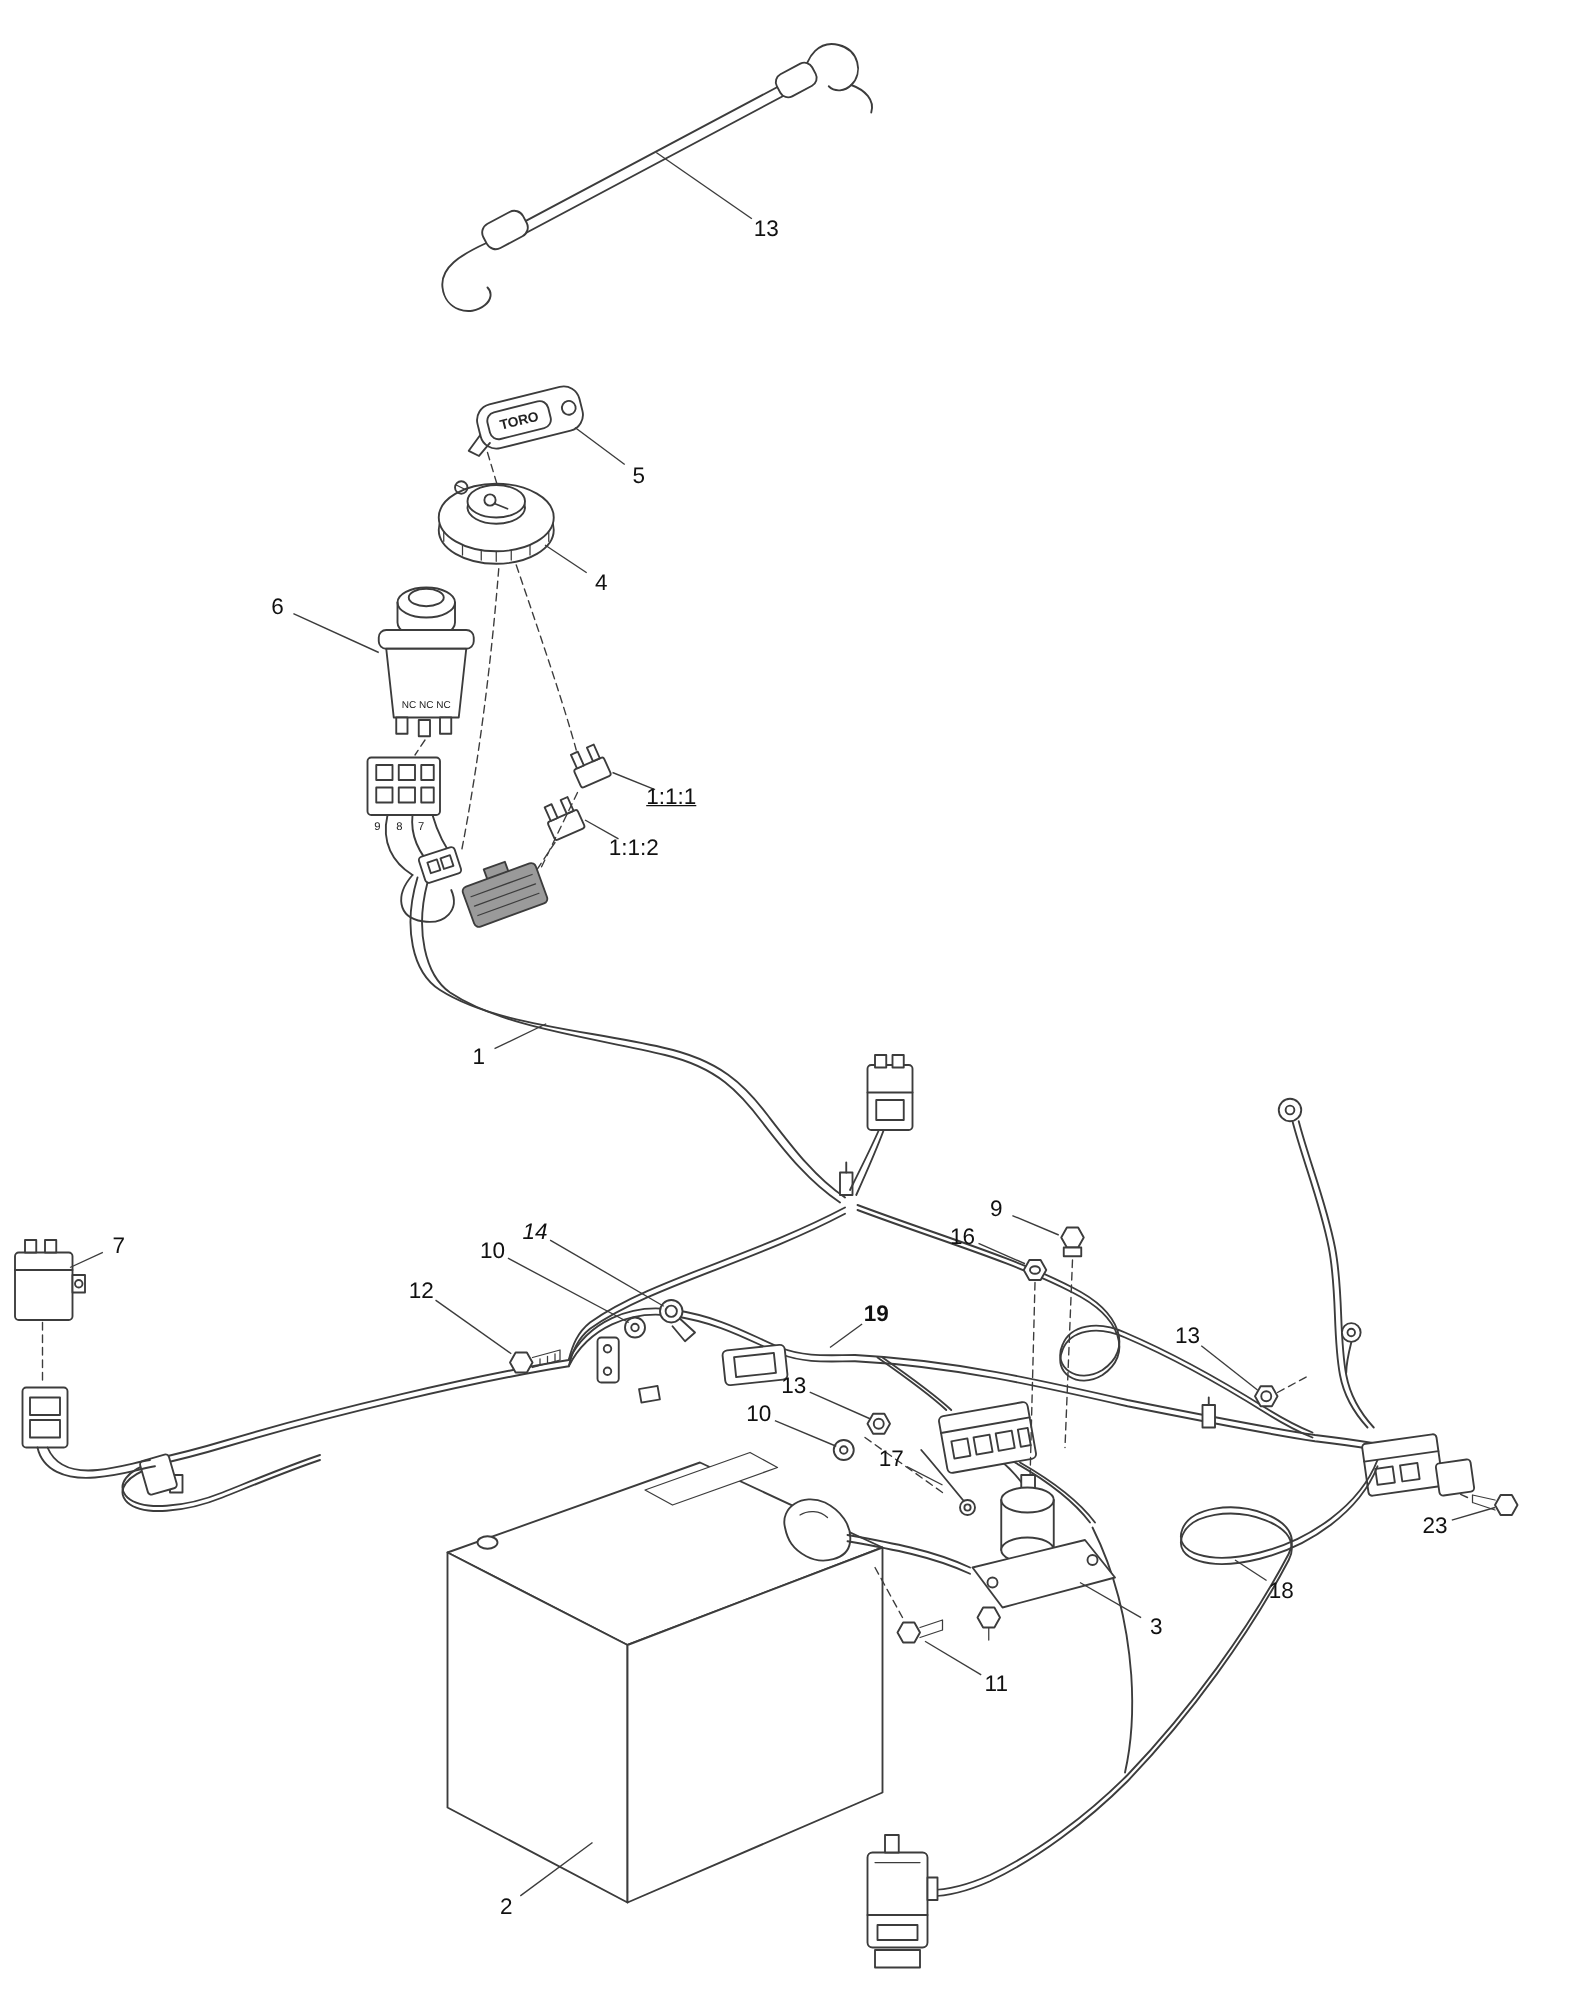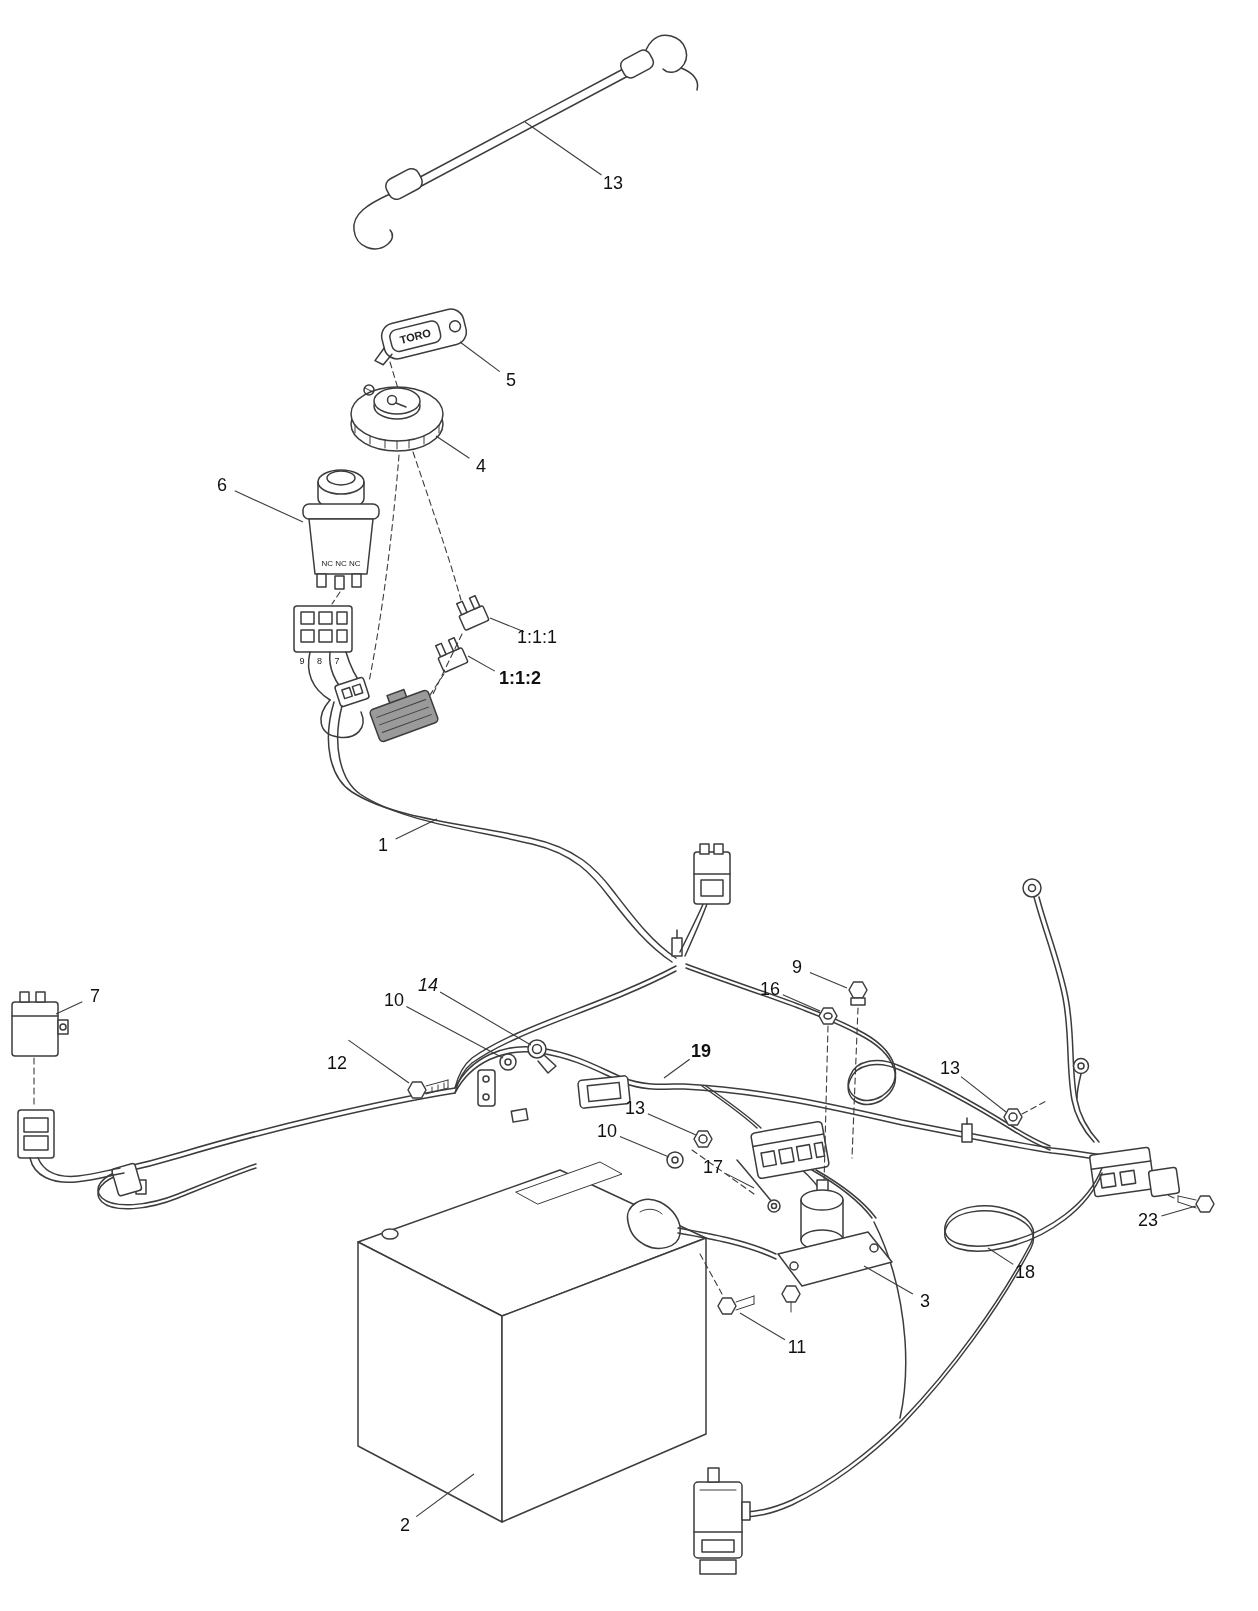--- a/index.html
+++ b/index.html
@@ -326,29 +326,29 @@
       <line x1="912.85686524017" y1="1294.0326275968189" x2="864" y2="1266"></line>
       <line x1="784.9765269304663" y1="1339.8281037830852" x2="740" y2="1313"></line>
       <line x1="416.25846598052857" y1="1516.6785251448266" x2="474" y2="1474"></line>
     </svg>
 
   <div id="callout-layer">
       <div class="callout" style="left: 613px; top: 183px;">13</div>
       <div class="callout" style="left: 511px; top: 380px;">5</div>
       <div class="callout" style="left: 481px; top: 466px;">4</div>
       <div class="callout" style="left: 222px; top: 485px;">6</div>
-      <div class="callout" style="left: 537px; top: 637px;">1:1:1</div>
-      <div class="callout" style="left: 520px; top: 678px; font-weight: bold;">1:1:2</div>
+      <div class="callout" style="left: 537px; top: 637px; text-decoration: underline;">1:1:1</div>
+      <div class="callout" style="left: 507px; top: 678px;">1:1:2</div>
       <div class="callout" style="left: 383px; top: 845px;">1</div>
       <div class="callout" style="left: 95px; top: 996px;">7</div>
       <div class="callout" style="left: 797px; top: 967px;">9</div>
       <div class="callout" style="left: 770px; top: 989px;">16</div>
       <div class="callout" style="left: 428px; top: 985px; font-style: italic;">14</div>
       <div class="callout" style="left: 394px; top: 1000px;">10</div>
-      <div class="callout" style="left: 337px; top: 1032px; margin-top: 31px;">12</div>
+      <div class="callout" style="left: 337px; top: 1032px;">12</div>
       <div class="callout" style="left: 701px; top: 1051px; font-weight: bold;">19</div>
       <div class="callout" style="left: 950px; top: 1068px;">13</div>
       <div class="callout" style="left: 635px; top: 1108px;">13</div>
       <div class="callout" style="left: 607px; top: 1131px;">10</div>
       <div class="callout" style="left: 713px; top: 1167px;">17</div>
       <div class="callout" style="left: 1148px; top: 1220px;">23</div>
       <div class="callout" style="left: 1025px; top: 1272px;">18</div>
       <div class="callout" style="left: 925px; top: 1301px;">3</div>
       <div class="callout" style="left: 797px; top: 1347px;">11</div>
       <div class="callout" style="left: 405px; top: 1525px;">2</div>

